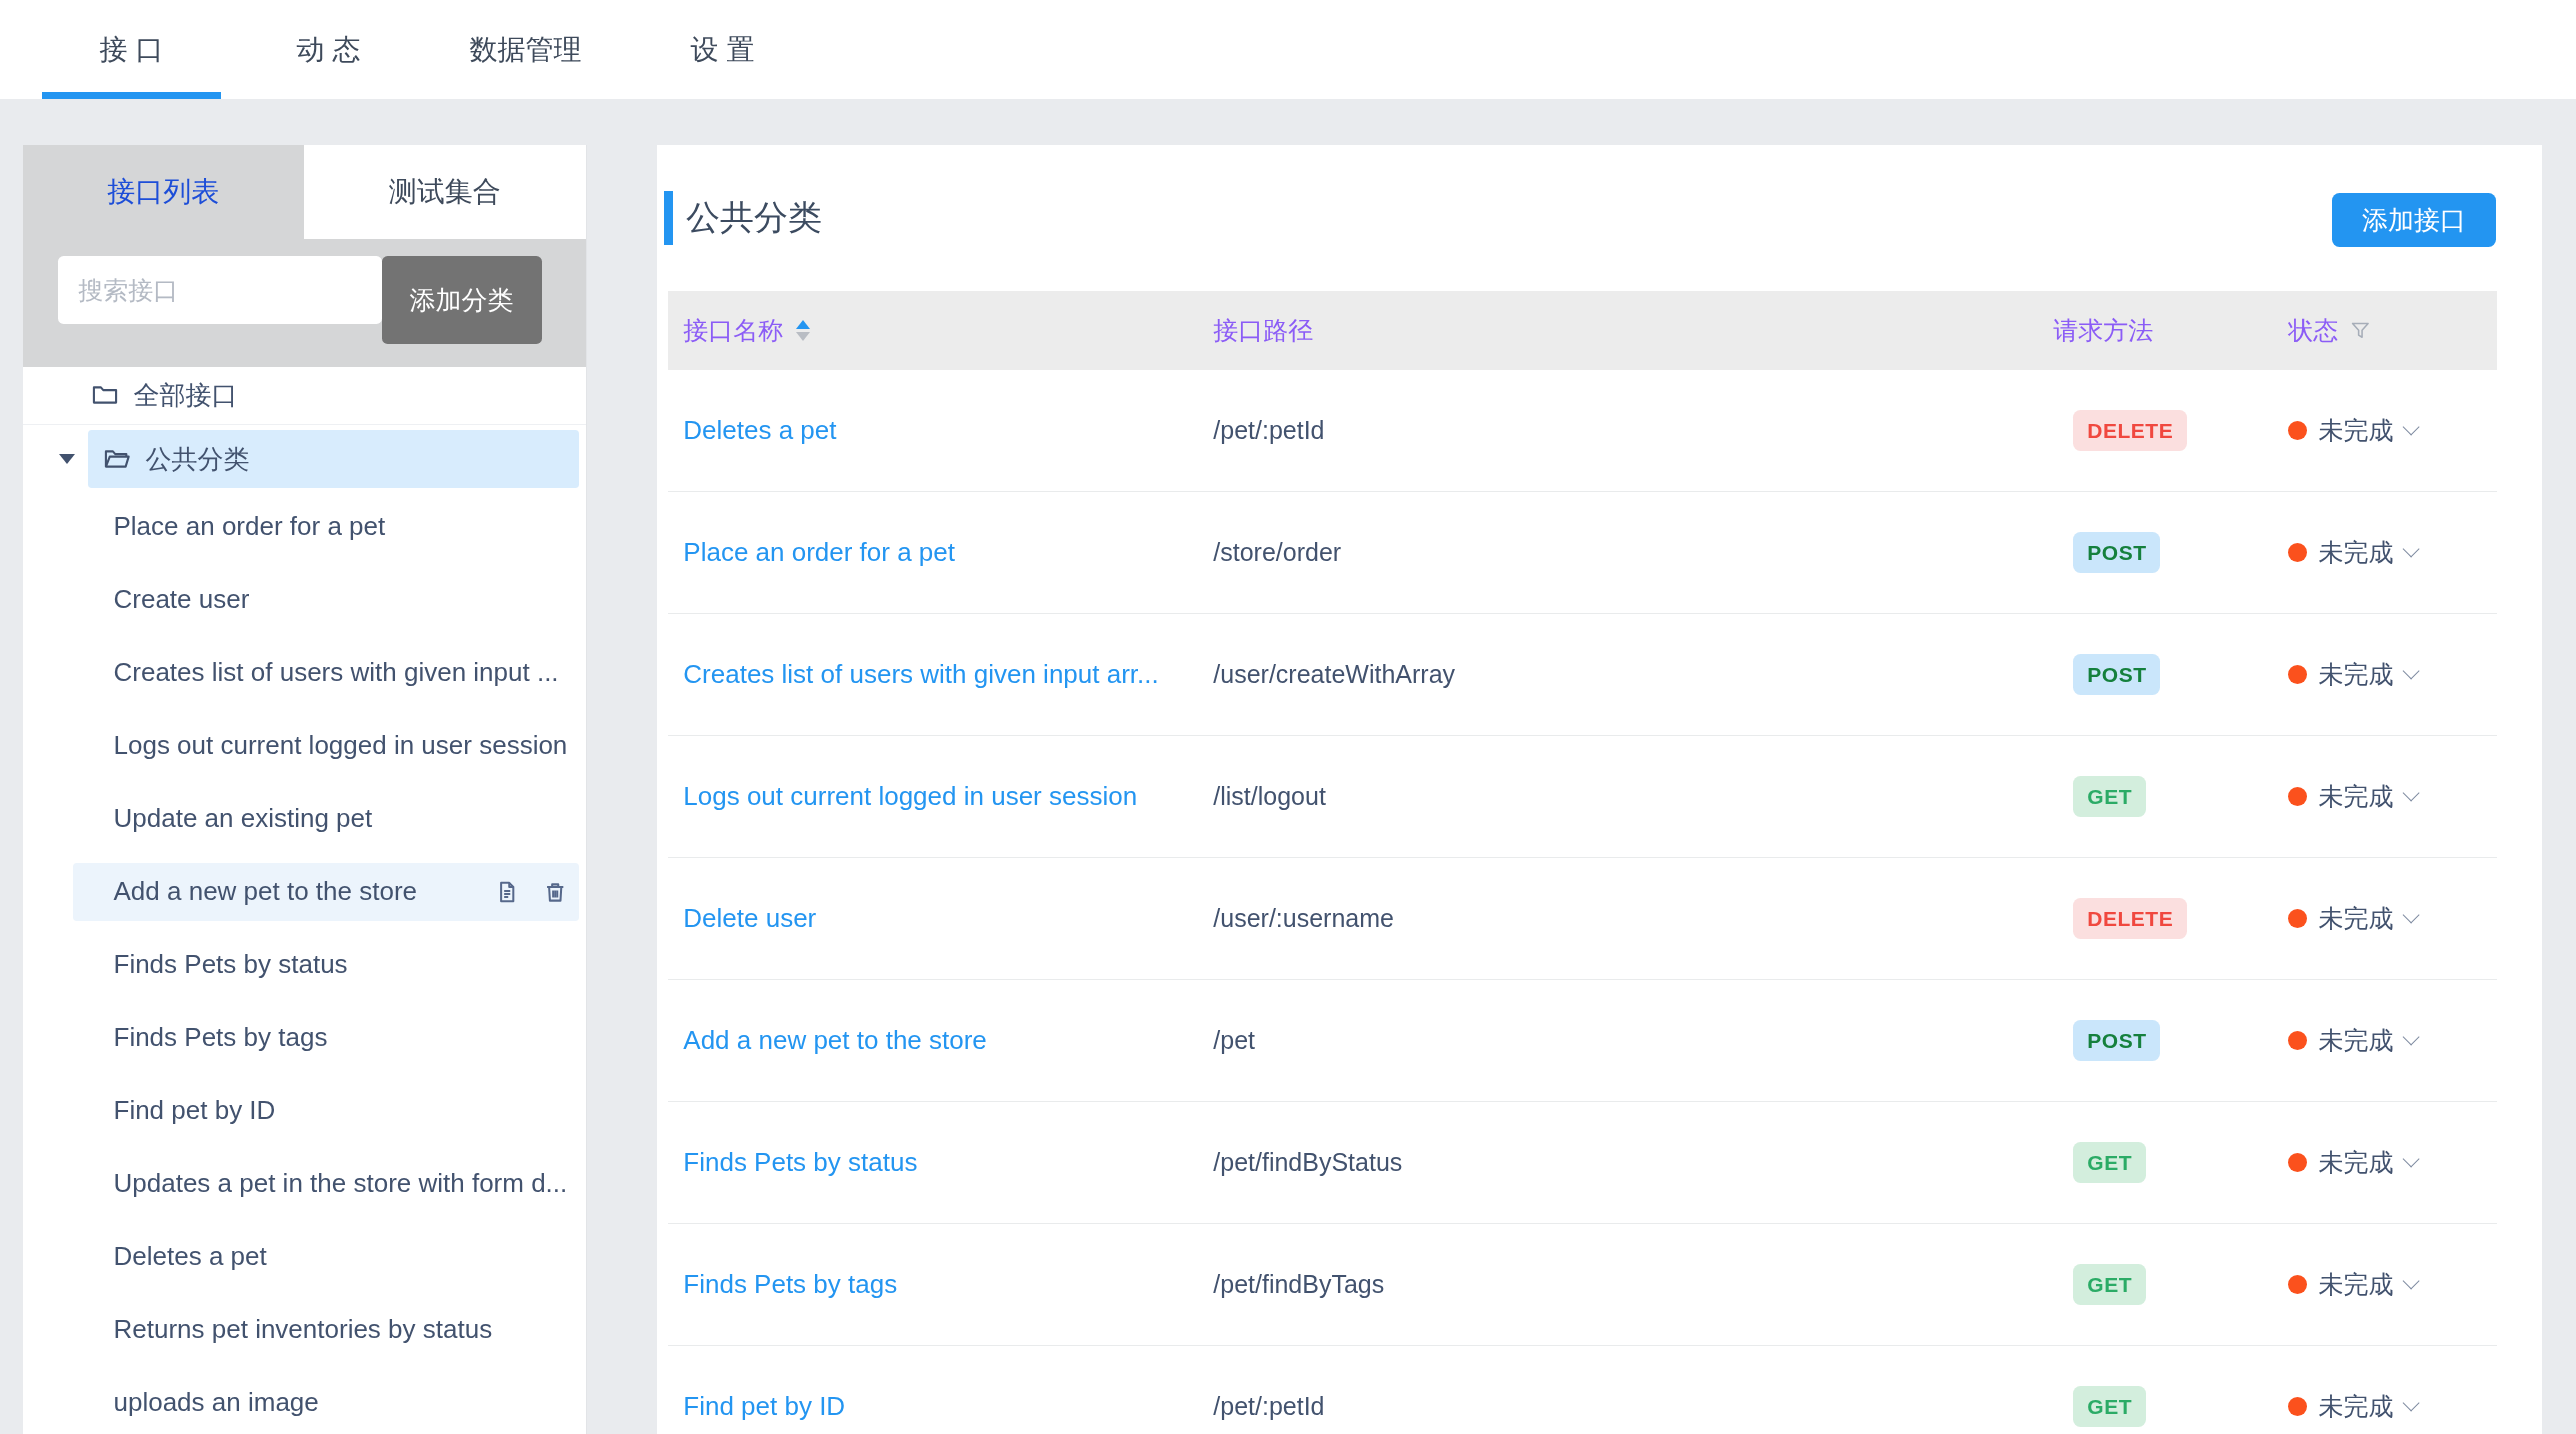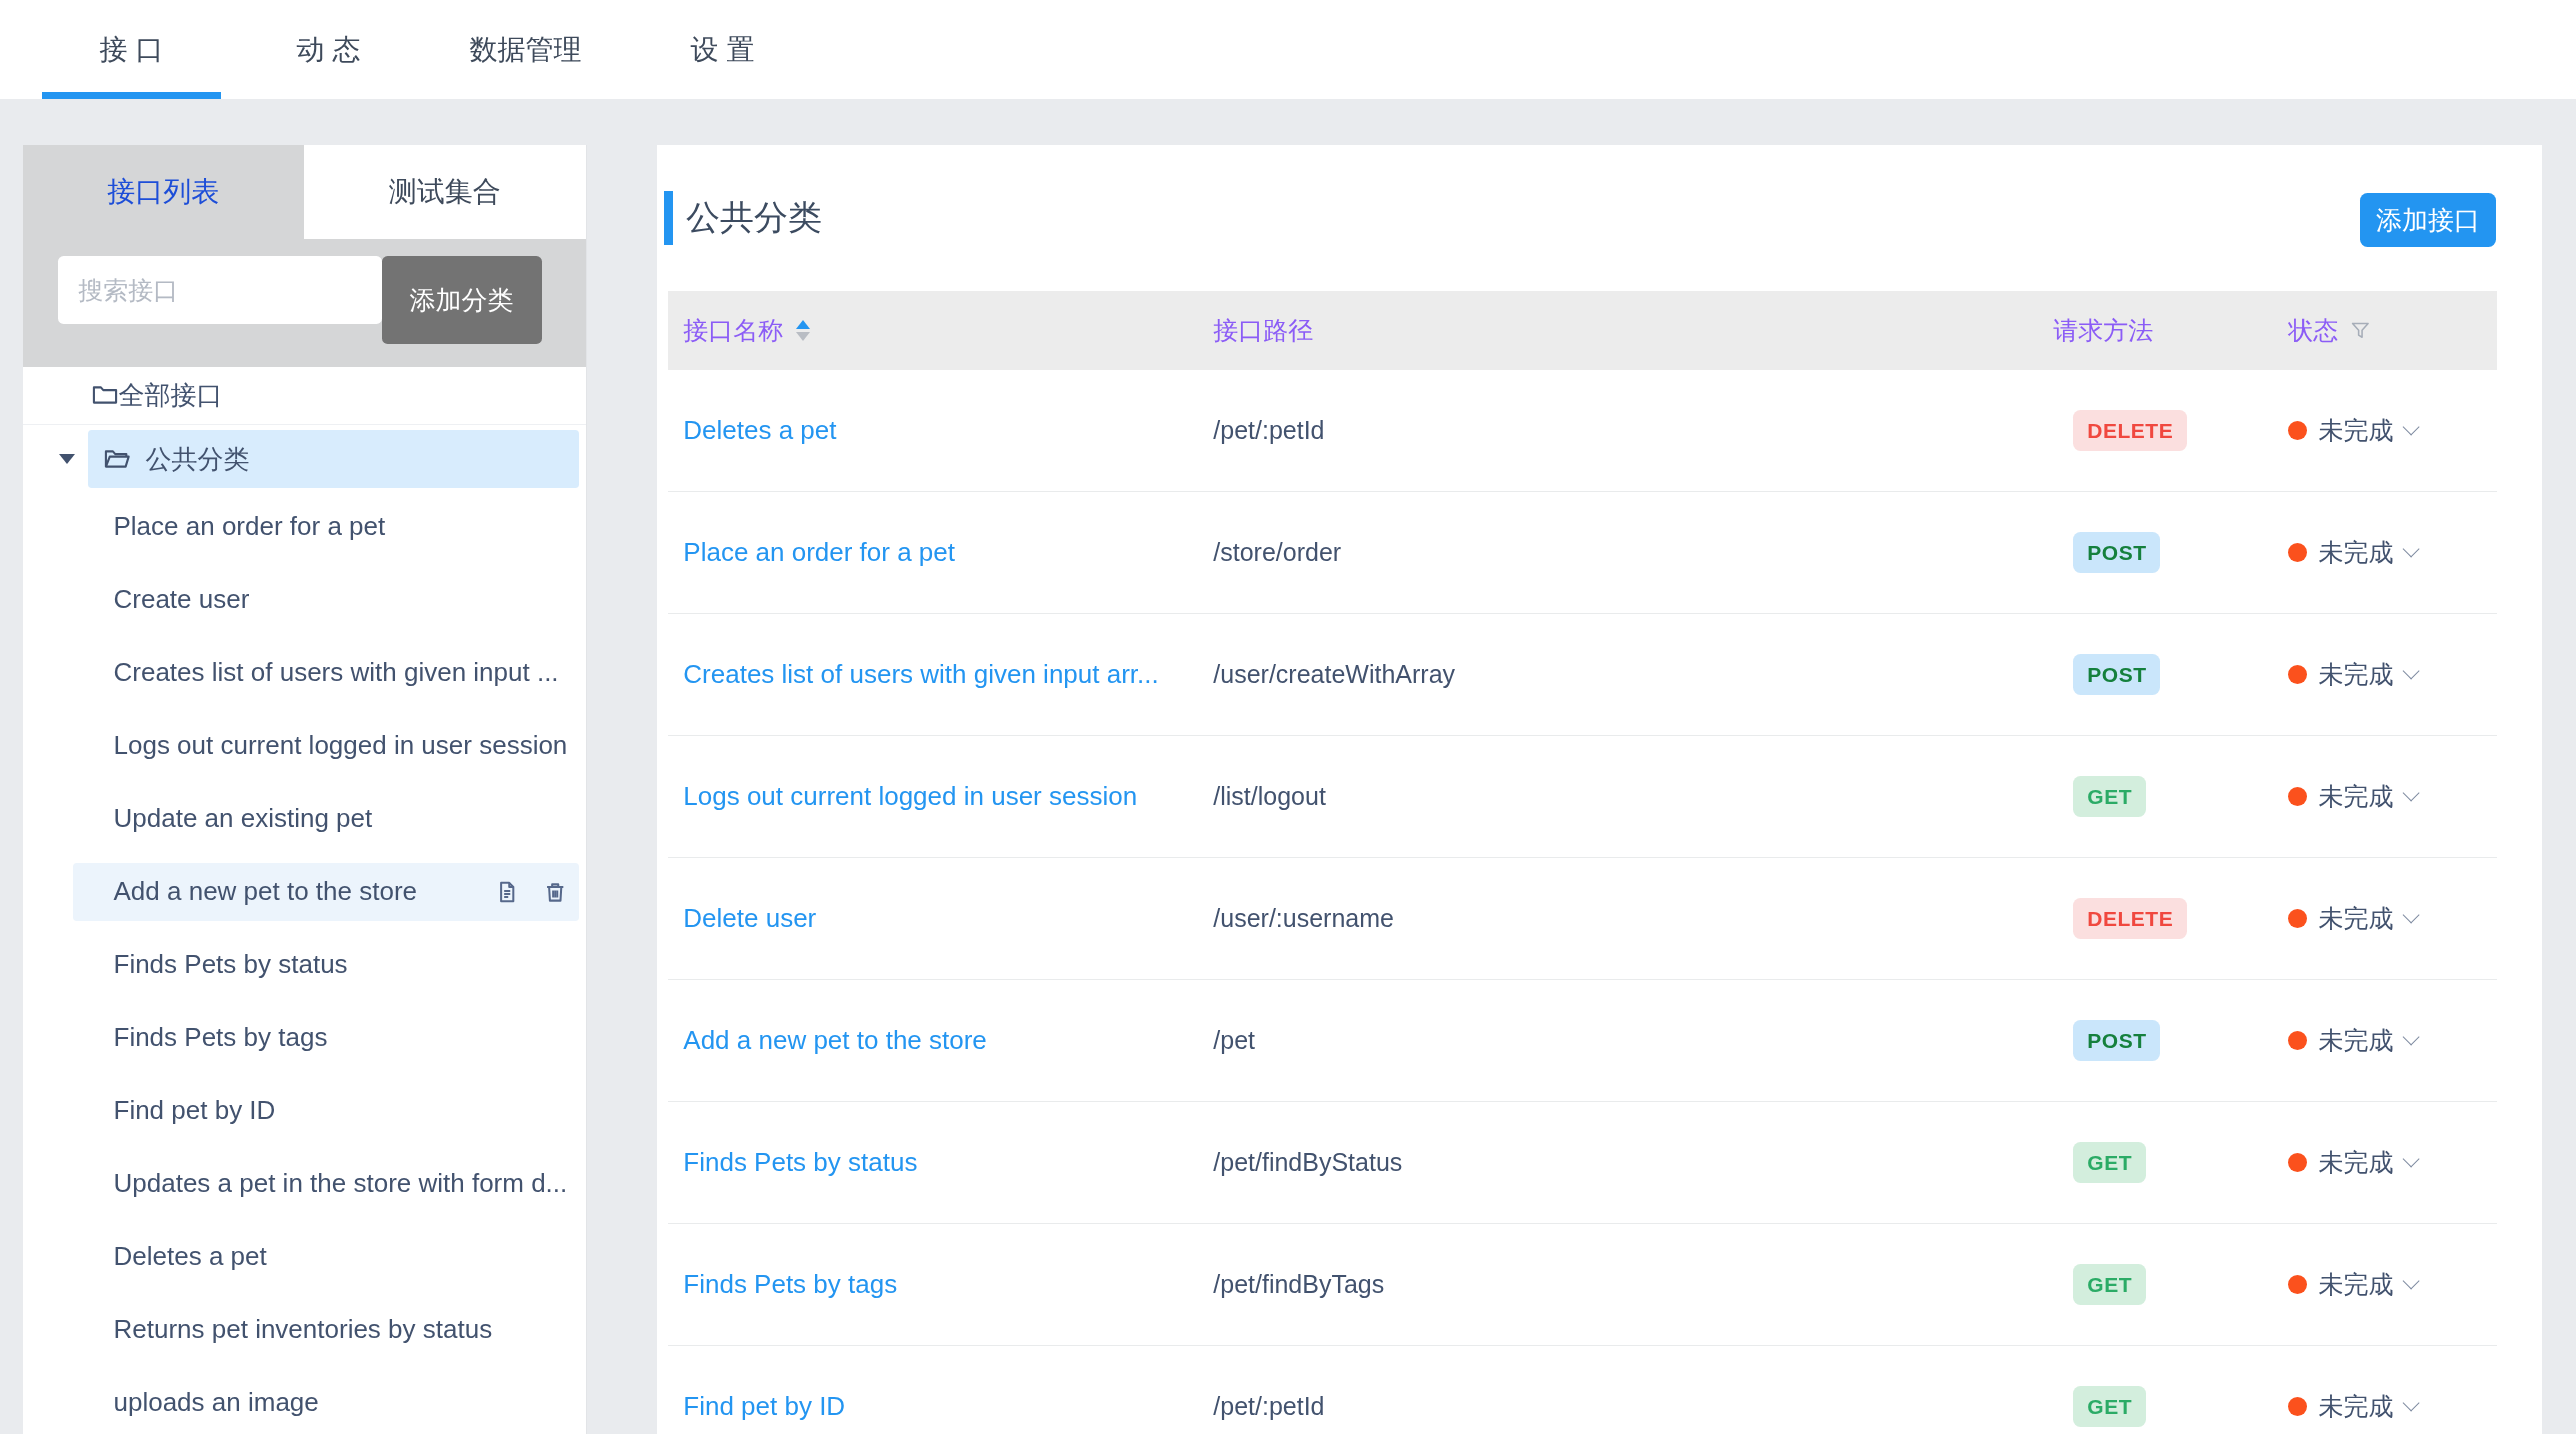--- a/index.html
+++ b/index.html
@@ -24,41 +24,41 @@
   .side-tab.inactive { background:#fff; }
   .side-search { background:#d5d6d7; padding:17px 0 22.5px 35px; display:flex; }
   .search-input { width:324px; height:68px; border:none; border-radius:5.6px; background:#fff;
                   font-size:25px; padding:0 20.7px; color:#42526e; outline:none; }
   .search-input::placeholder { color:#b4bac4; }
   .add-cat-btn { width:160px; height:88px; border:none; border-radius:5.6px; background:#737373; color:#fff;
                  font-size:26px; cursor:pointer; }
 
   .tree { background:#fff; }
   .tree-root { height:58px; display:flex; align-items:center; padding-left:68px; border-bottom:0.9px solid #eef0f3; cursor:pointer; }
-  .tree-root .flabel { font-size:26px;text-align:right; }
+  .tree-root .flabel { margin-left:15px; font-size:26px;text-align:right; }
   .cat-row { height:62px; margin-top:3.8px; display:flex; align-items:center; padding:0 6.6px 0 36px; cursor:pointer; }
   .caret { width:0; height:0; border-left:8.4px solid transparent; border-right:8.4px solid transparent;
            border-top:10.3px solid #42526e; flex:0 0 auto; }
   .cat-hl { flex:1; margin-left:13px; height:58px; background:#d8ecfd; border-radius:3.8px;
             display:flex; align-items:center; padding-left:15px; }
   .cat-hl .flabel { margin-left:15px; font-size:26px; }
   .leaf { height:73px; display:flex; align-items:center; padding-right:6.6px; cursor:pointer; }
   .leaf-hl { flex:1; margin-left:50px; height:58px; border-radius:3.8px; display:flex; align-items:center;
              padding:0 11.3px 0 41px; font-size:26px; color:#42526e; white-space:nowrap; overflow:hidden; }
   .leaf.selected .leaf-hl { background:#ecf4fc; }
   .leaf-actions { margin-left:auto; display:none; align-items:center; gap:24.4px; color:#56688b; }
   .leaf.selected .leaf-actions { display:flex; }
   .icon svg { display:block; }
 
   
   .card { position:absolute; left:657px; top:145px; width:1885px; bottom:0; background:#fff; overflow:hidden; }
   .title-wrap { position:absolute; left:6.6px; top:46px; display:flex; align-items:center; }
   .title-bar { width:9.4px; height:54px; background:#2395f1; }
   .title-text { margin-left:13px; font-size:34px; color:#3c4b60; }
-  .add-if-btn { position:absolute; right:46px; top:48px; width:136px; height:54px; border:none; border-radius:7.5px;
+  .add-if-btn { position:absolute; right:46px; top:48px; width:164px; height:54px; border:none; border-radius:7.5px;
                 background:#2395f1; color:#fff; font-size:26px; cursor:pointer; }
 
   .table { position:absolute; left:11.3px; right:45px; top:146px; }
   .thead, .trow { display:grid; grid-template-columns:530px 840px 235px 1fr; align-items:center; }
   .thead { height:79px; background:#ececec; font-size:25px; font-weight:400; color:#8b5cf6; }
   .th, .td { padding-left:15px; display:flex; align-items:center; }
   .trow { height:122px; border-bottom:0.9px solid #e9ebec; font-size:25px; }
   .link { color:#2395f1; font-size:26px; text-decoration:none; cursor:pointer; }
   .path { color:#42526e; }
 

